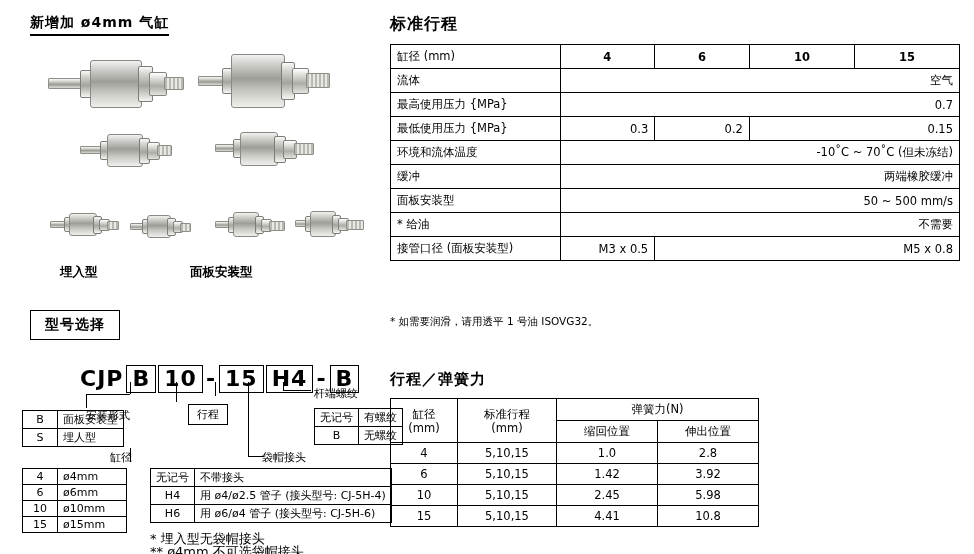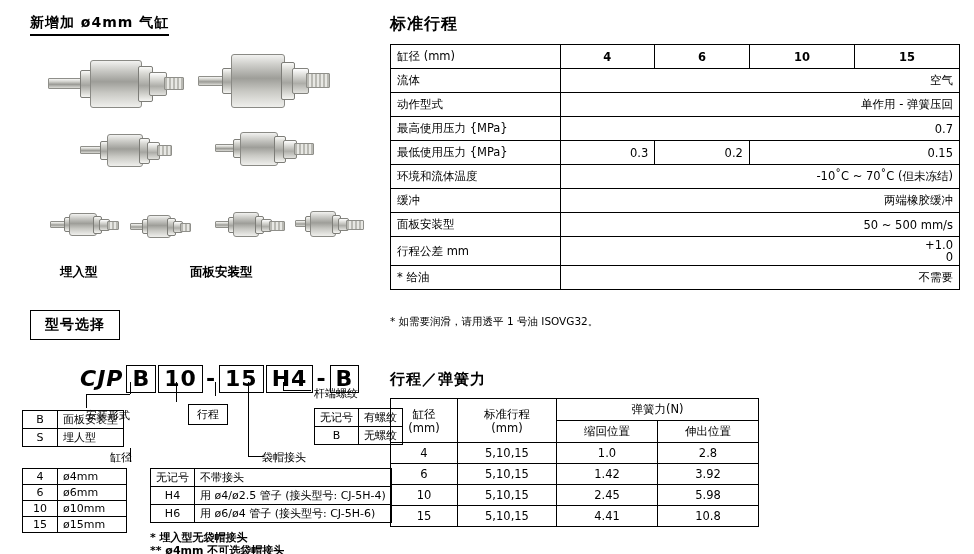--- a/index.html
+++ b/index.html
@@ -63,35 +63,35 @@
 
   
   .code-row{position:absolute;left:78px;top:352px;height:30px;}
   .code-row span{
     display:inline-block;vertical-align:middle;
     font-size:22px;font-weight:bold;letter-spacing:1px;
   }
   .code-box{
     border:1.4px solid #000;padding:0px 5px;margin:0 1px;line-height:26px;
   }
-  .code-plain{margin:14px 2px;font-style:italic;}
+  .code-plain{margin:14px 2px;}
   .code-dash{margin:0 2px;font-weight:bold;}
 
   
   .ln{position:absolute;background:#000;}
   .vl{width:1px;}
   .hl{height:1px;}
 
   .lbl{position:absolute;font-size:11px;white-space:nowrap;}
 
   table.mini{border-collapse:collapse;position:absolute;font-size:11px;}
   table.mini td{border:1px solid #000;padding:1px 5px;text-align:center;white-space:nowrap;}
   table.mini td.l{text-align:left;}
 
-  .note-l{position:absolute;font-size:11px;white-space:nowrap;font-weight:bold;}
+  .note-l{position:absolute;font-size:13px;white-space:nowrap;}
 
   
   .right{position:absolute;left:390px;top:0;width:584px;height:554px;}
 
   .hdr-spec{position:absolute;left:0px;top:14px;font-size:16px;font-weight:bold;letter-spacing:1px;}
 
   table.spec{
     position:absolute;left:0px;top:44px;width:570px;
     border-collapse:collapse;font-size:11.5px;
   }
@@ -305,24 +305,20 @@
         <td class="hd" style="width:78px;">4</td>
         <td class="hd" style="width:78px;">6</td>
         <td class="hd" style="width:88px;">10</td>
         <td class="hd" style="width:88px;">15</td>
       </tr>
       <tr>
         <td class="name">流体</td>
         <td class="c" colspan="4">空气</td>
       </tr>
       <tr>
-        <td class="name">动作型式</td>
-        <td class="c" colspan="4">单作用 - 弹簧压回</td>
-      </tr>
-      <tr>
         <td class="name">最高使用压力 {MPa}</td>
         <td class="c" colspan="4">0.7</td>
       </tr>
       <tr>
         <td class="name">最低使用压力 {MPa}</td>
         <td class="c">0.3</td>
         <td class="c">0.2</td>
         <td class="c" colspan="2">0.15</td>
       </tr>
       <tr>
@@ -331,27 +327,27 @@
       </tr>
       <tr>
         <td class="name">缓冲</td>
         <td class="c" colspan="4">两端橡胶缓冲</td>
       </tr>
       <tr>
         <td class="name">面板安装型</td>
         <td class="c" colspan="4">50 ~ 500 mm/s</td>
       </tr>
       <tr>
-        <td class="name">行程公差 mm</td>
-        <td class="c" colspan="4" style="white-space:pre-line;line-height:12px;padding:2px 6px;">+1.0
-0</td>
-      </tr>
-      <tr>
         <td class="name">* 给油</td>
         <td class="c" colspan="4">不需要</td>
+      </tr>
+      <tr>
+        <td class="name">接管口径 (面板安装型)</td>
+        <td class="c">M3 x 0.5</td>
+        <td class="c" colspan="3">M5 x 0.8</td>
       </tr>
     </tbody>
       </table>
 
     <div class="note-r">* 如需要润滑，请用透平 1 号油 ISOVG32。</div>
 
     <div class="hdr-stroke">行程／弹簧力</div>
 
     <table class="stroke">
       <tbody>

